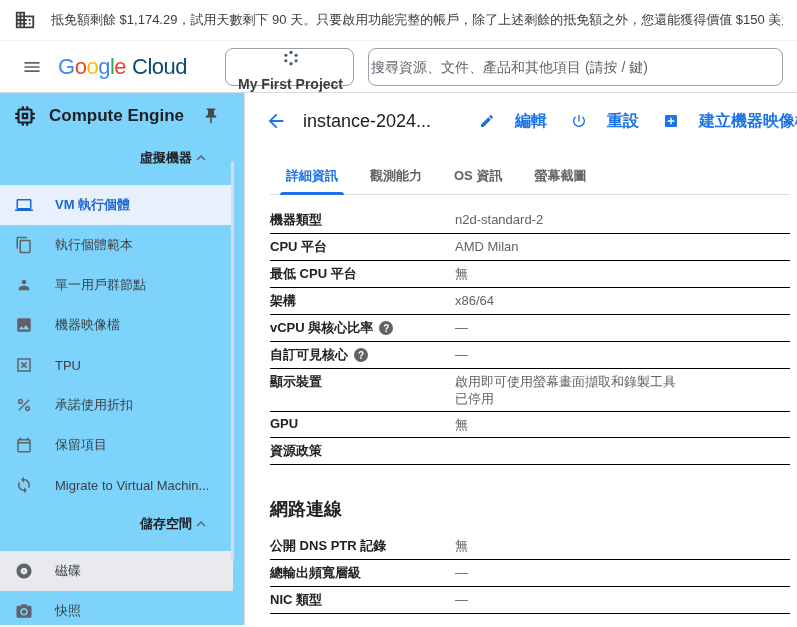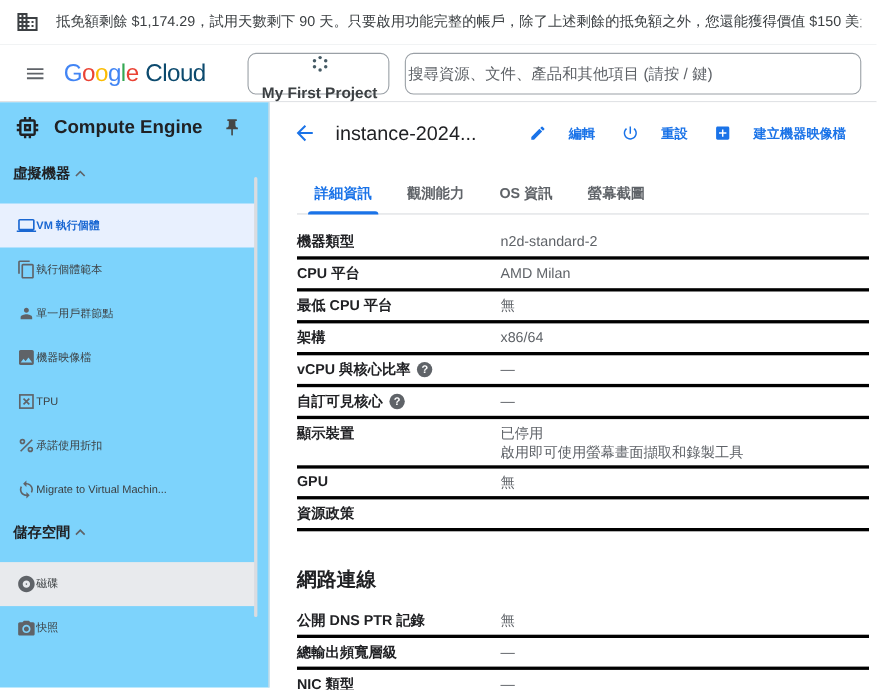--- a/index.html
+++ b/index.html
@@ -26,44 +26,44 @@
   .searchbox input::placeholder { color:#5f6368; opacity:1; }
 
   
   .content { display:flex; height:532px; }
 
   
   .sidebar { width:245px; flex-shrink:0; border-right:1px solid #dadce0; position:relative; overflow:hidden; background:#7dd3fc; }
   .product-header { height:46px; display:flex; align-items:center; gap:11px; padding:0 24px 0 12px; }
   .product-title { font-size:17px; font-weight:bold; color:#202124; flex:1; white-space:nowrap; }
   .nav { padding-top:8px; }
-  .nav-section-header { height:38px; display:flex; align-items:center; justify-content:flex-start; padding:0 34px 16px 12px; font-weight:bold; font-size:13px; color:#202124; cursor:pointer; }
-  .nav-item { height:40px; width:233px; display:flex; align-items:center; padding:0 6px 0 15px; font-size:10px; color:#3c4043; cursor:pointer; white-space:nowrap; overflow:hidden; }
+  .nav-section-header { height:38px; display:flex; align-items:center; justify-content:flex-end; padding:0 34px 16px 12px; font-weight:bold; font-size:13px; color:#202124; cursor:pointer; }
+  .nav-item { height:40px; width:233px; display:flex; align-items:center; gap:22px; padding:0 6px 0 15px; font-size:13px; color:#3c4043; cursor:pointer; white-space:nowrap; overflow:hidden; }
   .nav-item .nav-icon { color:#5f6368; flex-shrink:0; }
   .nav-item.active { background:#e8f0fe; color:#1967d2; font-weight:bold; }
   .nav-item.active .nav-icon { color:#1967d2; }
   .nav-item.hovered { background:#e8eaed; }
   .sect-gap { margin-top:8px; }
   .scroll-thumb { position:absolute; right:10px; top:68px; width:3px; height:400px; background:#dadce0; border-radius:2px; }
 
   
   .main { flex:1; min-width:0; background:#fff; }
   .main-header { height:56px; display:flex; align-items:center; padding:0 20px; }
   .back-btn { width:24px; height:24px; display:flex; align-items:center; justify-content:center; cursor:pointer; color:#1a73e8; }
   .page-title { font-size:18px; color:#202124; margin-left:16px; white-space:nowrap; }
   .actions { display:flex; gap:24px; margin-left:48px; }
-  .action-btn { display:flex; align-items:center; gap:20px; color:#1a73e8; font-size:12px; font-weight:bold; cursor:pointer; white-space:nowrap; }
+  .action-btn { display:flex; align-items:center; gap:20px; color:#1a73e8; font-size:16px; font-weight:bold; cursor:pointer; white-space:nowrap; }
 
   .tabs { margin:8px 0 0 25px; width:520px; border-bottom:1px solid #dadce0; display:flex; height:38px; }
   .tab { padding:0 16px; display:flex; align-items:center; font-size:13px; font-weight:bold; color:#5f6368; cursor:pointer; position:relative; }
   .tab.active { color:#1a73e8; }
   .tab.active::after { content:""; position:absolute; left:10px; right:10px; bottom:-1px; height:3px; background:#1a73e8; border-radius:3px 3px 0 0; }
 
   .details { margin:12px 0 0 25px; width:520px; }
-  .drow { display:flex; align-items:flex-start; border-bottom:3px solid #000000; padding:4px 0; min-height:25px; }
+  .drow { display:flex; align-items:flex-start; border-bottom:1px solid #000000; padding:4px 0; min-height:25px; }
   .dlabel { width:185px; flex-shrink:0; font-weight:bold; font-size:13px; color:#202124; display:flex; align-items:center; gap:6px; }
   .dvalue { font-size:13px; color:#5f6368; line-height:17px; }
   .help-icon { width:14px; height:14px; border-radius:50%; background:#5f6368; color:#fff; font-size:10px; font-weight:bold; display:inline-flex; align-items:center; justify-content:center; cursor:pointer; }
 
   .section-title { font-size:18px; color:#202124; margin:32px 0 12px 25px; }
   .topology-link { margin-left:25px; padding:12px 0; display:flex; align-items:center; gap:8px; color:#1a73e8; font-size:13px; font-weight:bold; cursor:pointer; }
 </style>
 </head>
 <body>
 
@@ -189,20 +189,28 @@
         <span class="nav-icon">
           <svg width="18" height="18" viewBox="0 0 24 24" fill="none" stroke="currentColor" stroke-width="2">
               <circle cx="7.2" cy="7.2" r="2.4"></circle>
               <circle cx="16.8" cy="16.8" r="2.4"></circle>
               <path d="M5 19L19 5"></path>
             </svg>
         </span>
         <span>承諾使用折扣</span>
       </div>
 
+      <div class="nav-item">
+        <span class="nav-icon">
+          <svg width="18" height="18" viewBox="0 0 24 24" fill="currentColor">
+              <path d="M19 4h-1V2h-2v2H8V2H6v2H5c-1.1 0-2 .9-2 2v14c0 1.1.9 2 2 2h14c1.1 0 2-.9 2-2V6c0-1.1-.9-2-2-2zm0 16H5V10h14v10zM5 8V6h14v2H5z"></path>
+            </svg>
+        </span>
+        <span>保留項目</span>
+      </div>
 
       <div class="nav-item">
         <span class="nav-icon">
           <svg width="18" height="18" viewBox="0 0 24 24" fill="currentColor">
               <path d="M12 4V1L8 5l4 4V6c3.31 0 6 2.69 6 6 0 1.01-.25 1.97-.7 2.8l1.46 1.46C19.54 15.03 20 13.57 20 12c0-4.42-3.58-8-8-8zm0 14c-3.31 0-6-2.69-6-6 0-1.01.25-1.97.7-2.8L5.24 7.74C4.46 8.97 4 10.43 4 12c0 4.42 3.58 8 8 8v3l4-4-4-4v3z"></path>
             </svg>
         </span>
         <span>Migrate to Virtual Machin...</span>
       </div>
 
@@ -309,22 +317,22 @@
           <span>自訂可見核心</span>
           <span class="help-icon">?</span>
         </div>
         <div class="dvalue">—</div>
       </div>
       <div class="drow">
         <div class="dlabel">
             <span>顯示裝置</span>
           </div>
         <div>
+          <div class="dvalue">啟用即可使用螢幕畫面擷取和錄製工具</div>
           <div class="dvalue">已停用</div>
-          <div class="dvalue">啟用即可使用螢幕畫面擷取和錄製工具</div>
         </div>
       </div>
       <div class="drow">
         <div class="dlabel">
             <span>GPU</span>
           </div>
         <div class="dvalue">無</div>
       </div>
       <div class="drow">
         <div class="dlabel">

